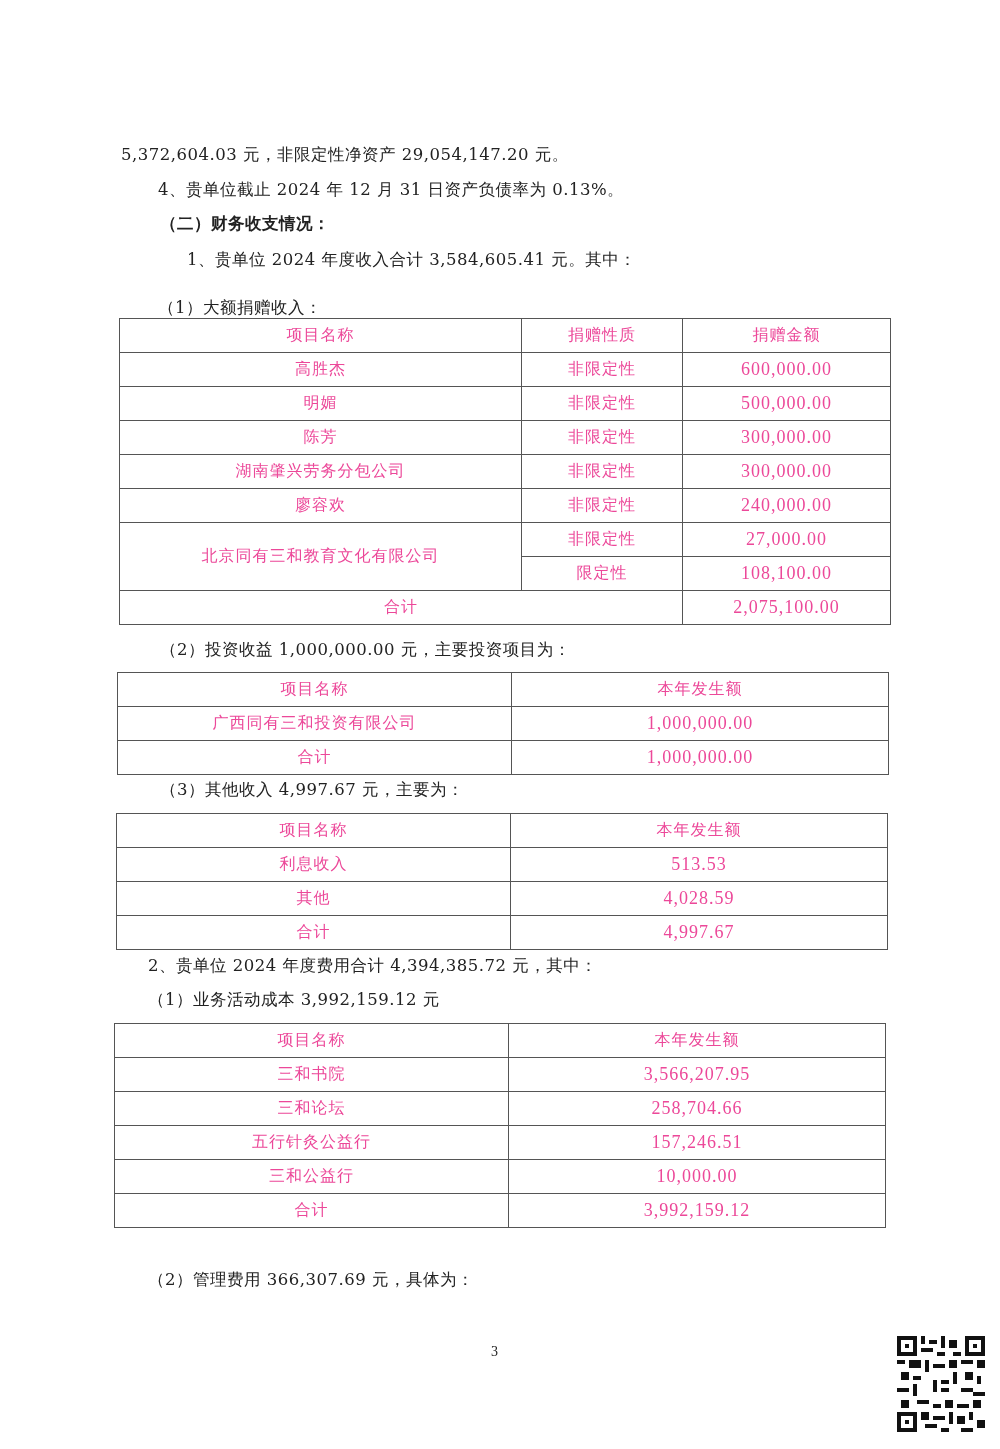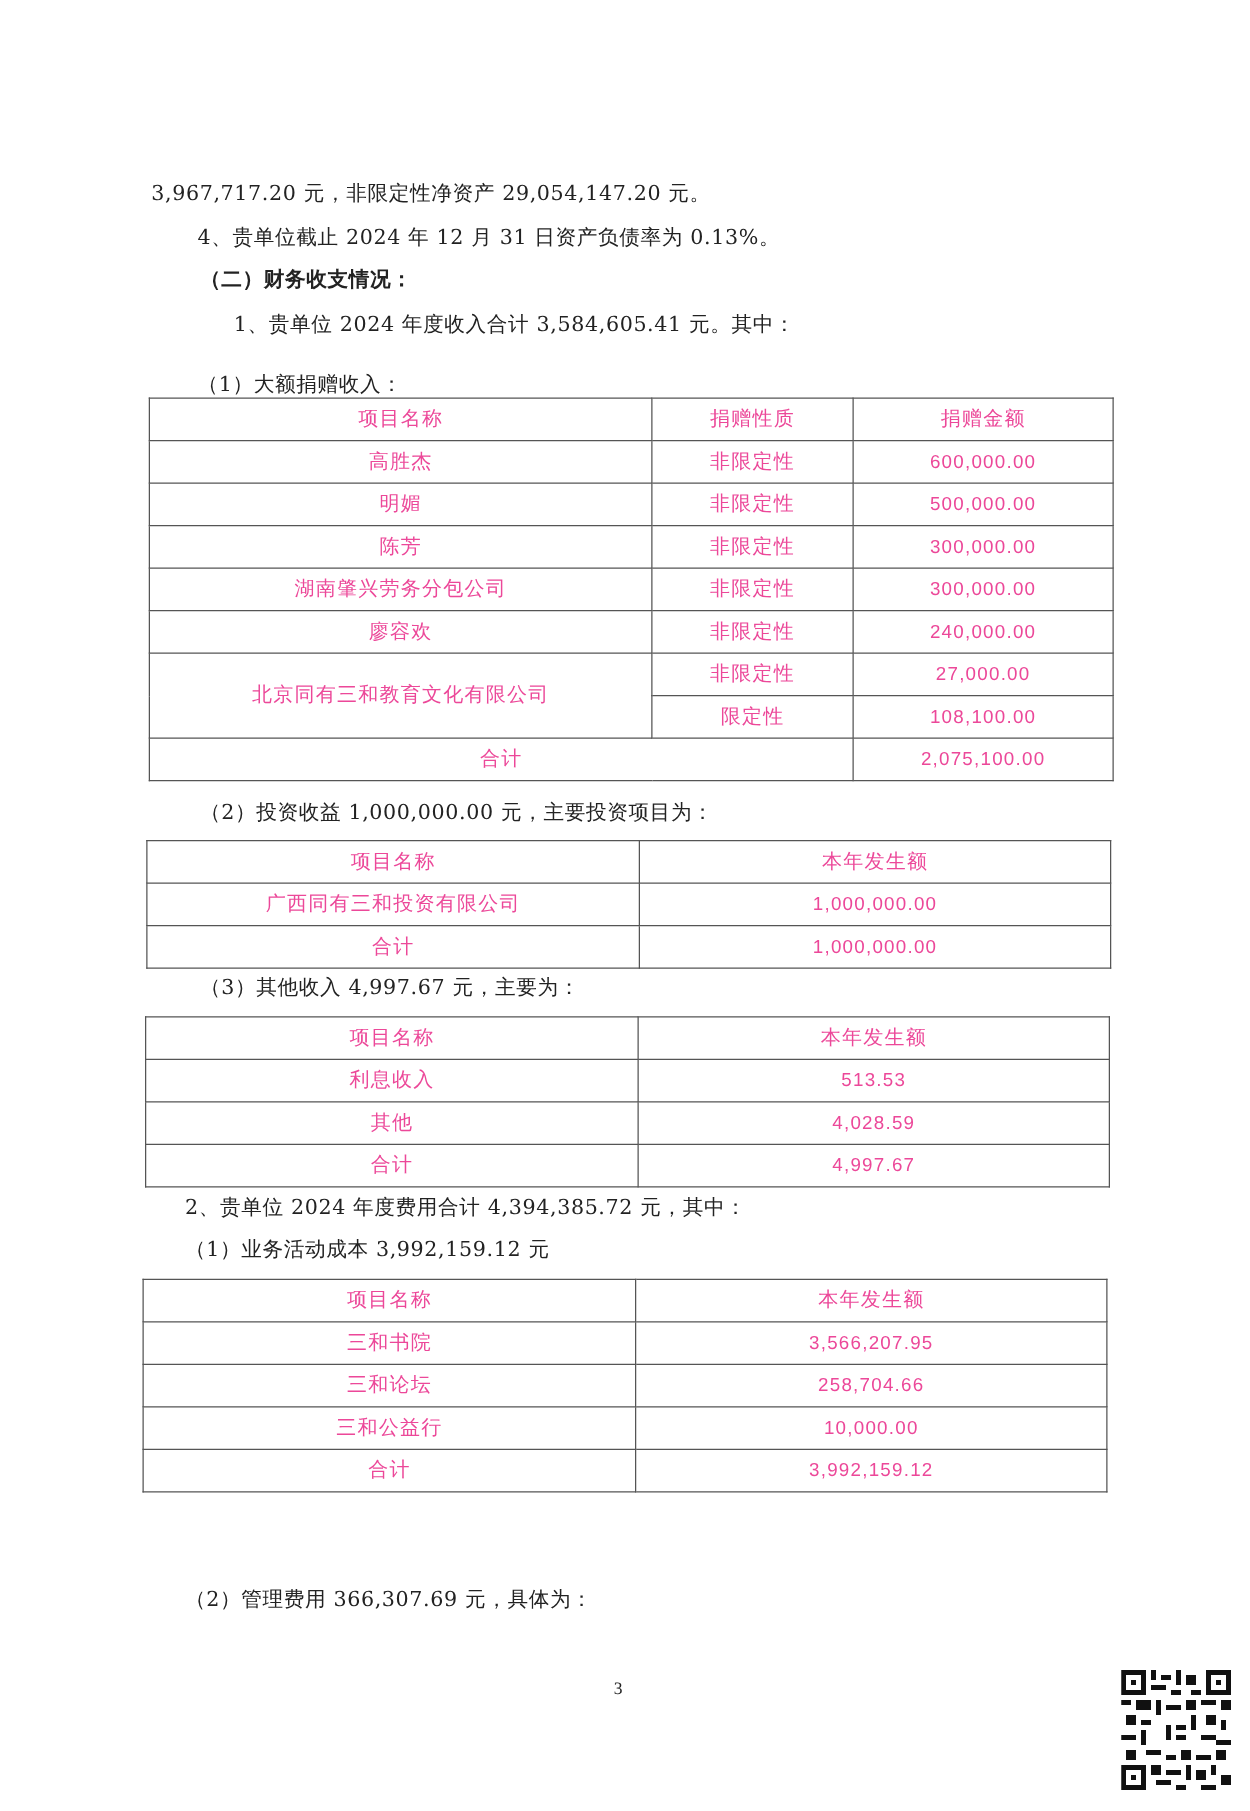--- a/index.html
+++ b/index.html
@@ -15,28 +15,28 @@
   .bold { font-weight: bold; }
   table.t {
     position: absolute; border-collapse: collapse; table-layout: fixed;
     font-size: 16px; letter-spacing: 1px;
   }
   table.t td {
     border: 1.5px solid #555555; text-align: center; vertical-align: middle;
     padding: 0; height: 33px; font-family: "DejaVu Sans", "Liberation Sans", sans-serif;
     font-weight: normal; color: #ec4899;
   }
-  table.t td.num { font-family: Liberation Sans, sans-serif; font-size: 15px; margin-top: 16px; }
+  table.t td.num { font-family: Liberation Serif, serif; font-size: 18px; margin-top: 16px; }
   .pagenum { position: absolute; left: 491px; top: 1344px; font-size: 14px; font-family: "Liberation Serif", serif; }
   .qr { position: absolute; left: 897px; top: 1335px; width: 88px; height: 98px; }
 </style>
 </head>
 <body>
 
-<div class="line" style="left:121px; top:145px;">3,967,717.20 元，非限定性净资产 29,054,147.20 元。</div>
+<div class="line" style="left:121px; top:145px;">5,372,604.03 元，非限定性净资产 29,054,147.20 元。</div>
 <div class="line" style="left:158px; top:180px;">4、贵单位截止 2024 年 12 月 31 日资产负债率为 0.13%。</div>
 <div class="line bold" style="left:160px; top:214px;text-align:center;">（二）财务收支情况：</div>
 <div class="line" style="left:158px; top:250px;margin-left:29px;">1、贵单位 2024 年度收入合计 3,584,605.41 元。其中：</div>
 <div class="line" style="left:158px; top:286px;margin-top:12px;">（1）大额捐赠收入：</div>
 
 <table class="t" style="left:119px; top:318px; width:771px;">
   <colgroup>
       <col style="width:402px">
       <col style="width:161px">
       <col style="width:208px">
@@ -151,20 +151,24 @@
     <td>项目名称</td>
     <td>本年发生额</td>
   </tr>
   <tr>
     <td>三和书院</td>
     <td class="num">3,566,207.95</td>
   </tr>
   <tr>
     <td>三和论坛</td>
     <td class="num">258,704.66</td>
+  </tr>
+  <tr>
+    <td>五行针灸公益行</td>
+    <td class="num">157,246.51</td>
   </tr>
   <tr>
     <td>三和公益行</td>
     <td class="num">10,000.00</td>
   </tr>
   <tr>
     <td>合计</td>
     <td class="num">3,992,159.12</td>
   </tr>
 </tbody>

